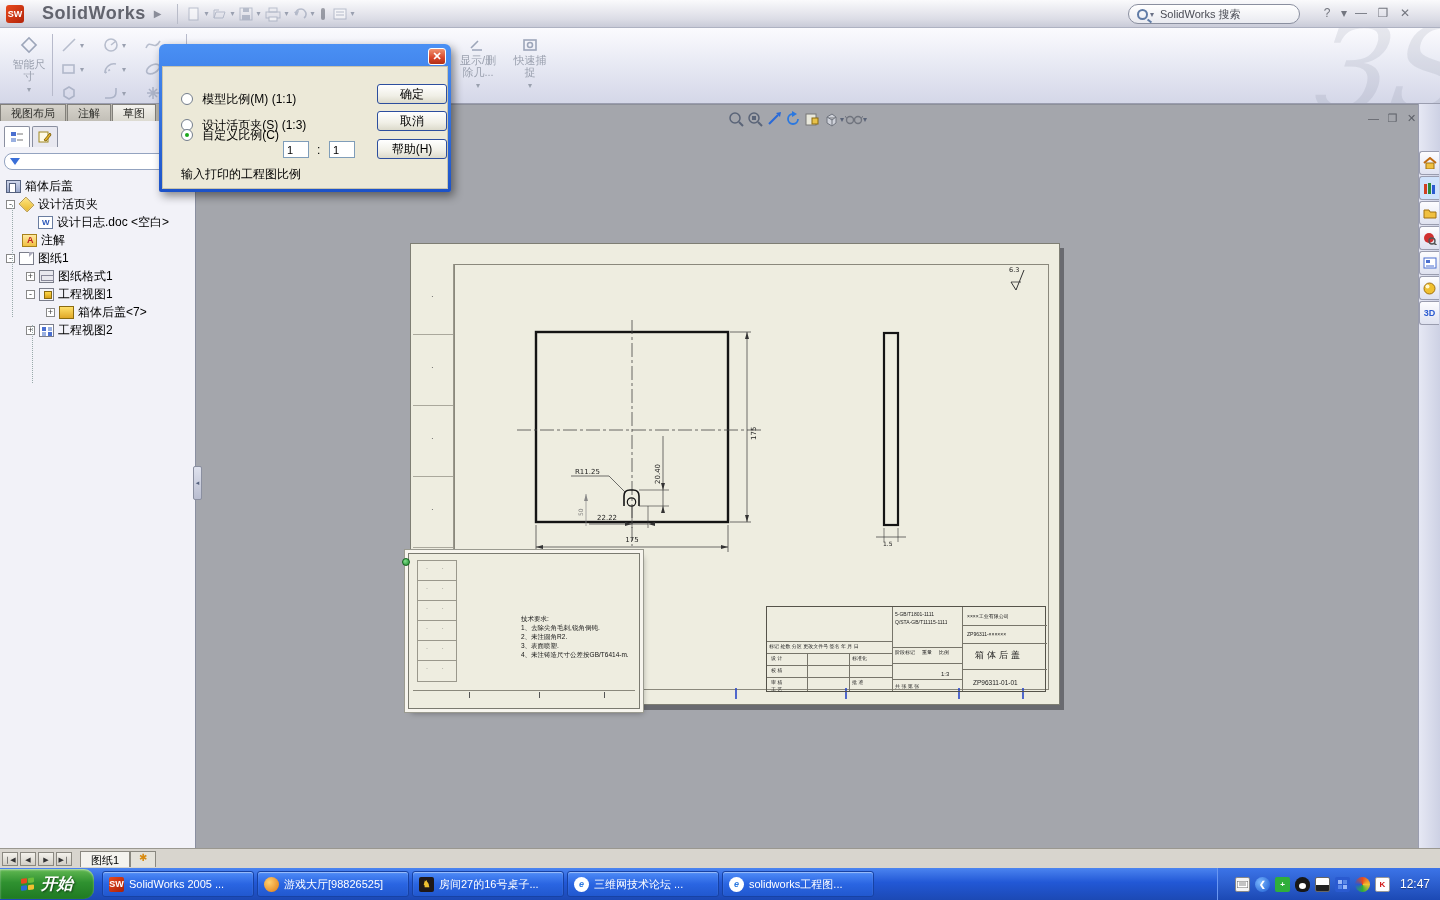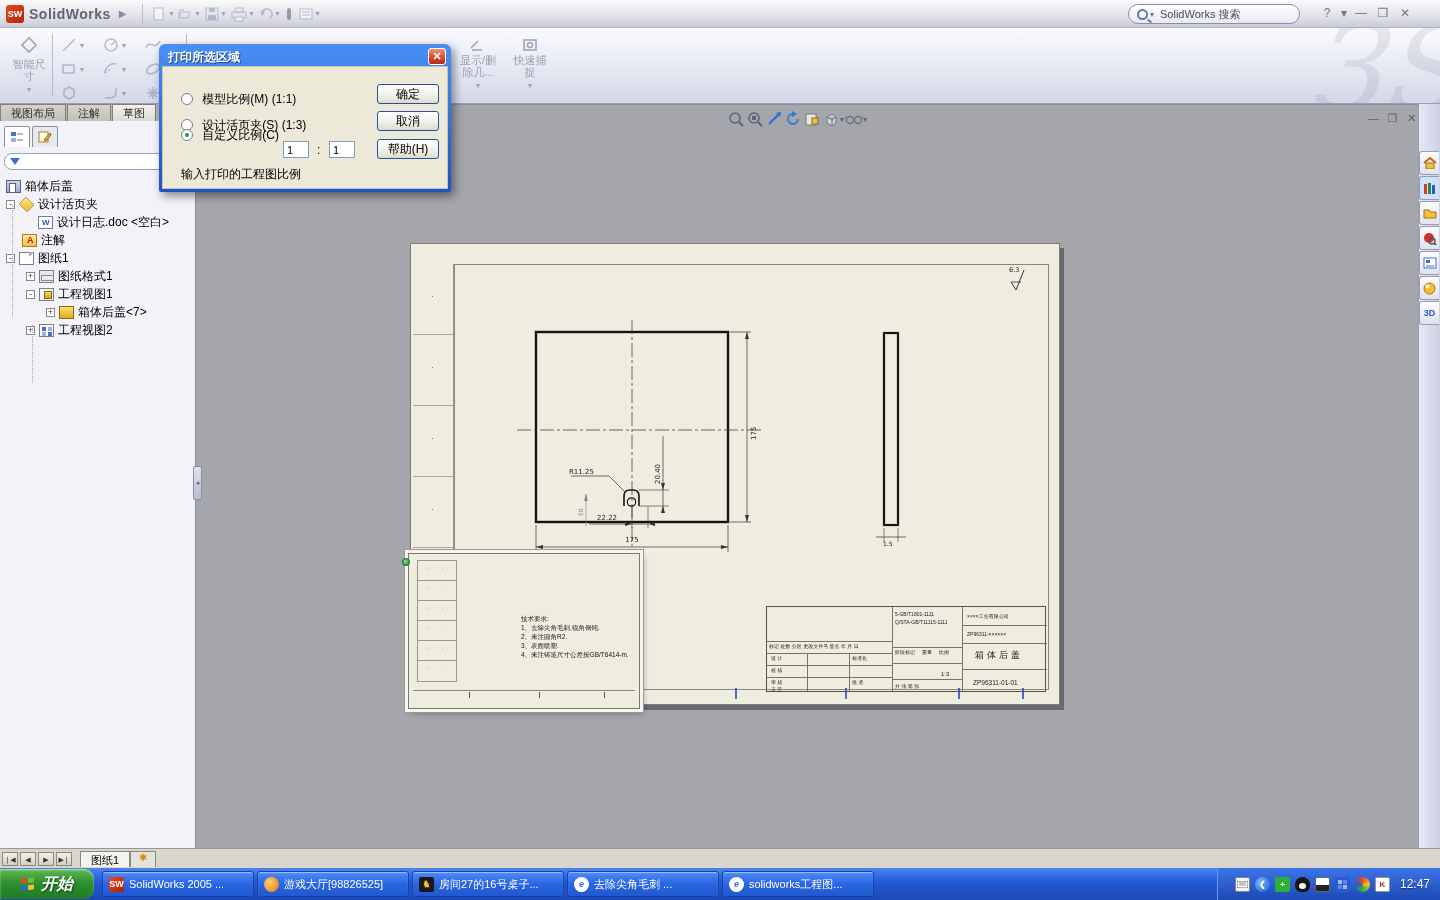--- a/index.html
+++ b/index.html
@@ -7,21 +7,21 @@
   body { font-family:"Liberation Sans", sans-serif; background:#a4a6ac; position:relative; }
   .abs { position:absolute; }
 
   
   #titlebar { left:0; top:0; width:1440px; height:28px;
     background:linear-gradient(#fafafc,#dcdde6 70%,#c9cbd8);
     border-bottom:1px solid #aeb2c2; display:flex; align-items:center; }
   .swcube { width:18px; height:18px; margin-left:6px; border-radius:3px;
     background:linear-gradient(135deg,#e84a1e,#b3240a); color:#fff; font-size:9px; font-weight:bold;
     display:flex; align-items:center; justify-content:center; }
-  .swname { font-size:14px; font-weight:bold; color:#62646e; margin-left:5px; letter-spacing:.5px; }
+  .swname { font-size:18px; font-weight:bold; color:#62646e; margin-left:18px; letter-spacing:.5px; }
   .flyarrow { color:#8a8d99; font-size:10px; margin:0 10px 0 8px; }
   .tb-sep { width:1px; height:20px; background:#b9bcc9; margin:0 6px; }
   .tbtn { display:flex; align-items:center; height:22px; padding:0 2px; border-radius:2px; }
   .tbtn svg { opacity:.55; }
   .dda { font-size:8px; color:#9aa0b0; margin-left:2px; }
   #doc-title { position:absolute; left:0; right:0; text-align:center; font-size:12px; color:#3a3c44; pointer-events:none; }
   #searchbox { position:absolute; left:1128px; top:4px; width:172px; height:20px; border:1px solid #8a8f9f;
     border-radius:10px; background:linear-gradient(#ffffff,#e9eaf0); display:flex; align-items:center; padding:0 8px; }
   #searchbox .mag { width:11px; height:11px; border:2px solid #5f7ba6; border-radius:50%; position:relative; }
   #searchbox .mag::after { content:""; position:absolute; width:5px; height:2px; background:#5f7ba6;
@@ -156,21 +156,21 @@
   #dlg-title { height:19px; color:#fff; font-weight:bold; font-size:12px; padding:2px 0 0 6px;
     text-shadow:1px 1px 1px rgba(0,0,0,.5); }
   #dlg-close { position:absolute; right:5px; top:4px; width:18px; height:17px; border:1px solid #fff; border-radius:3px;
     background:linear-gradient(#f0926f,#d8462a 60%,#b03018); color:#fff; font-size:11px; font-weight:bold;
     text-align:center; line-height:15px; }
   #dlg-body { position:absolute; left:3px; right:3px; top:22px; bottom:3px; background:#ece9d8; border:1px solid #c8c4ae; }
   .radio { width:12px; height:12px; border-radius:50%; border:1px solid #747e8c; background:#fff;
     display:inline-block; position:relative; vertical-align:-2px; margin-right:6px; }
   .radio.sel::after { content:""; position:absolute; left:3px; top:3px; width:4px; height:4px; border-radius:50%; background:#1ca81c; }
   .dlg-opt { position:absolute; left:18px; font-size:12px; color:#000; }
-  .xpbtn { position:absolute; left:214px; width:62px; height:20px; border:1px solid #2c4e9e; border-radius:3px;
+  .xpbtn { position:absolute; left:214px; width:70px; height:20px; border:1px solid #2c4e9e; border-radius:3px;
     background:linear-gradient(#ffffff,#f0efe6 60%,#dcdacb); font-size:12px; text-align:center; line-height:18px; }
   .xpinput { position:absolute; width:26px; height:17px; border:1px solid #7f9db9; font-size:11px; padding-left:3px;
     font-family:"Liberation Sans",sans-serif; }
 </style>
 </head>
 <body>
 
 <div class="abs" id="titlebar">
   <div class="swcube">SW</div>
   <div class="swname">SolidWorks</div>
@@ -435,21 +435,21 @@
       <path d="M465 293 H495" stroke="#333" stroke-width=".7"></path>
 
       <path d="M600 38 L605 46 L613 26" fill="none" stroke="#333" stroke-width="1"></path>
       <path d="M600 38 H610" stroke="#333" stroke-width=".8"></path>
 
       <path d="M325 444 V455 M435 444 V455 M548 444 V455 M612 444 V455" stroke="#2a46c8" stroke-width="1.6"></path>
     </svg>
 
     <div class="dimtxt" style="left:207px;top:292px;width:28px;text-align:center;">175</div>
     <div class="dimtxt rot" style="left:339px;top:196px;">175</div>
-    <div class="dimtxt" style="left:158px;top:224px;">R11.25</div>
+    <div class="dimtxt" style="left:164px;top:224px;">R11.25</div>
     <div class="dimtxt rot" style="left:243px;top:240px;">20.40</div>
     <div class="dimtxt" style="left:186px;top:270px;">22.22</div>
     <div class="dimtxt rot" style="left:166px;top:272px;font-size:6px;color:#777;">50</div>
     <div class="dimtxt" style="left:472px;top:296px;font-size:6px;">1.5</div>
     <div class="dimtxt" style="left:598px;top:22px;font-size:6.5px;">6.3</div>
 
     <div id="tblock">
       <div class="tbv" style="left:125px;"></div>
       <div class="tbv" style="left:195px;"></div>
       <div class="tbh" style="top:34px;width:125px;height:1px;"></div>
@@ -649,21 +649,21 @@
   <div class="taskbtn">
     <span class="tico" style="background:radial-gradient(circle at 35% 35%,#ffd070,#e07810);border-radius:50%;"></span>
     <span>游戏大厅[98826525]</span>
   </div>
   <div class="taskbtn">
     <span class="tico" style="background:#201818;color:#f0c030;">♞</span>
     <span>房间27的16号桌子...</span>
   </div>
   <div class="taskbtn">
     <span class="tico" style="background:#fff;color:#2a78e0;border-radius:50%;font-style:italic;">e</span>
-    <span>去除尖角毛刺 ...</span>
+    <span>三维网技术论坛 ...</span>
   </div>
   <div class="taskbtn">
     <span class="tico" style="background:#fff;color:#2a78e0;border-radius:50%;font-style:italic;">e</span>
     <span>solidworks工程图...</span>
   </div>
   <div id="tray">
     <span class="trico" style="background:#f4f4f4;border:1px solid #888;">
         <svg width="11" height="7">
           <rect width="11" height="7" fill="#fff" stroke="#666"></rect>
           <path d="M2 2 H9 M2 4 H9" stroke="#888"></path>
@@ -683,21 +683,20 @@
           <rect y="5" width="4" height="4" fill="#5a88e8"></rect>
         </svg>
       </span>
     <span class="trico" style="background:conic-gradient(#e84a1e,#f0c030,#2fae3a,#2a5ad0,#e84a1e);border-radius:50%;"></span>
     <span class="trico" style="background:#fff;color:#d01818;border:1px solid #999;">K</span>
     <span id="clock">12:47</span>
   </div>
 </div>
 
 <div class="abs" id="dialog">
-  <div id="dlg-title">打印所选区域</div>
   <div id="dlg-close">✕</div>
   <div id="dlg-body">
     <div class="dlg-opt" style="top:24px;">
       <span class="radio"></span>
       <span>模型比例(M) (1:1)</span>
     </div>
     <div class="dlg-opt" style="top:50px;">
       <span class="radio"></span>
       <span>设计活页夹(S) (1:3)</span>
     </div>

